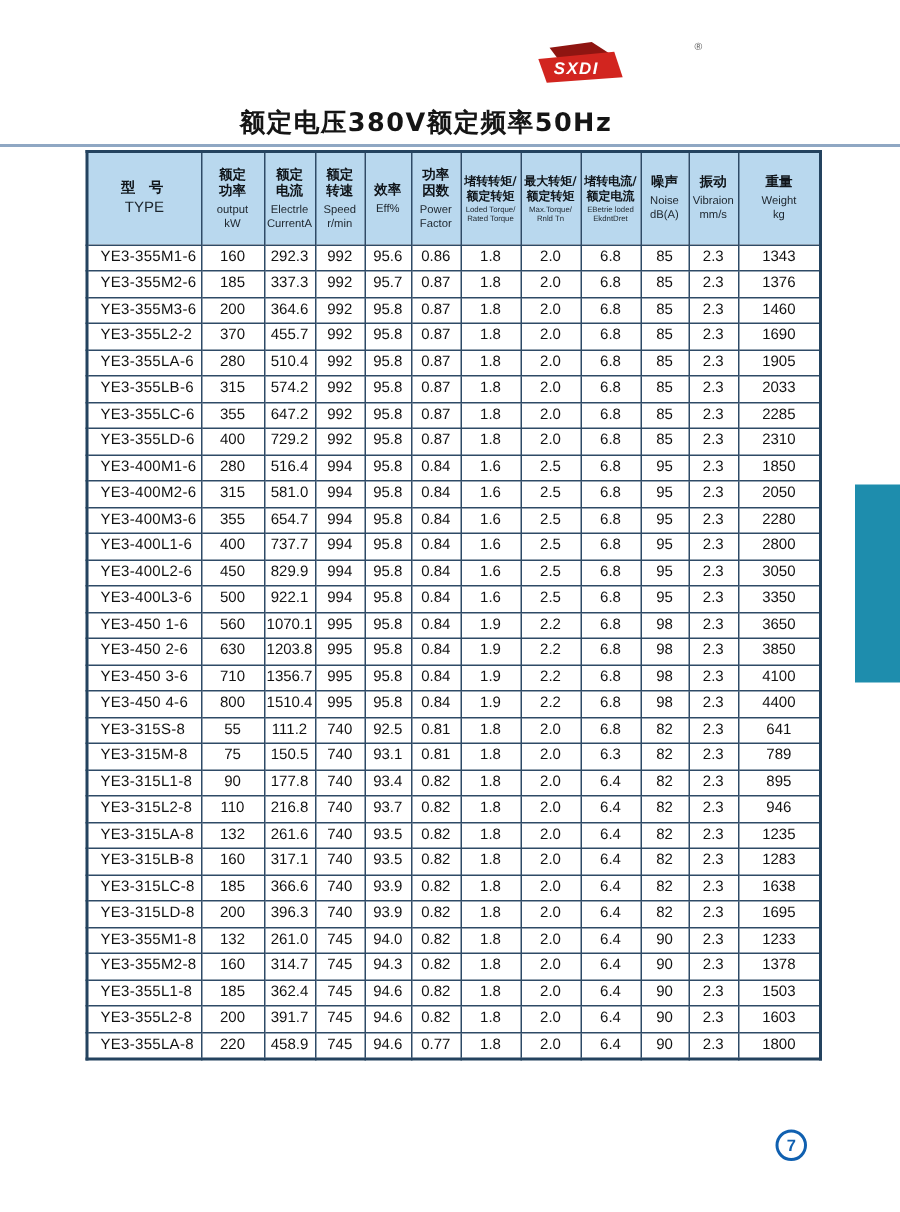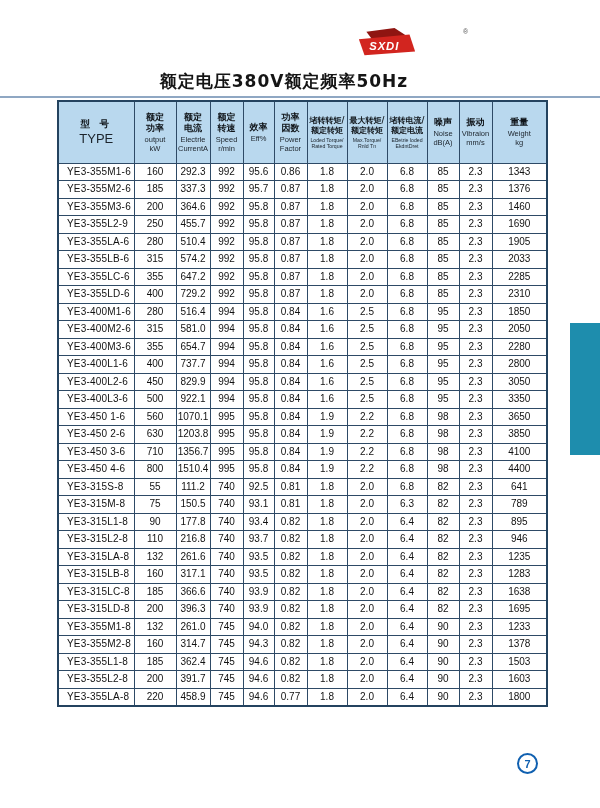--- a/index.html
+++ b/index.html
@@ -45,21 +45,21 @@
   .spec thead th {
     background:#b9d8ee; height:62px; vertical-align:middle;
     padding:2px 1px; font-weight:normal; color:#10151a;
   }
   .hcn {
     font-size:9px; line-height:1.25; white-space:pre-line; font-weight:bold;
     font-family:"DejaVu Sans", "Liberation Sans", sans-serif;
   }
   .hen { font-size:7.5px; line-height:1.2; white-space:pre-line; color:#1c242c; margin-top:1px; }
   .spec thead th:nth-child(1) .hcn { letter-spacing:3px; font-size:9.5px; }
-  .spec thead th:nth-child(1) .hen { font-size:13px; }
+  .spec thead th:nth-child(1) .hen { font-size:10px; }
   .spec thead th:nth-child(n+7):nth-child(-n+9) .hcn { font-size:8px; }
   .spec thead th:nth-child(n+7):nth-child(-n+9) .hen { font-size:5.2px; letter-spacing:0; }
   .spec tbody td {
     height:17.5px; font-size:10px; color:#111;
     text-align:center; vertical-align:middle; background:#ffffff;
     line-height:1;
   }
   .spec tbody td.type { text-align:left; padding-left:8px; letter-spacing:0.2px; }
 
   
@@ -209,22 +209,22 @@
           <td>95.8</td>
           <td>0.87</td>
           <td>1.8</td>
           <td>2.0</td>
           <td>6.8</td>
           <td>85</td>
           <td>2.3</td>
           <td>1460</td>
         </tr>
         <tr>
-          <td class="type">YE3-355L2-9</td>
-          <td>250</td>
+          <td class="type">YE3-355L2-2</td>
+          <td>370</td>
           <td>455.7</td>
           <td>992</td>
           <td>95.8</td>
           <td>0.87</td>
           <td>1.8</td>
           <td>2.0</td>
           <td>6.8</td>
           <td>85</td>
           <td>2.3</td>
           <td>1690</td>

